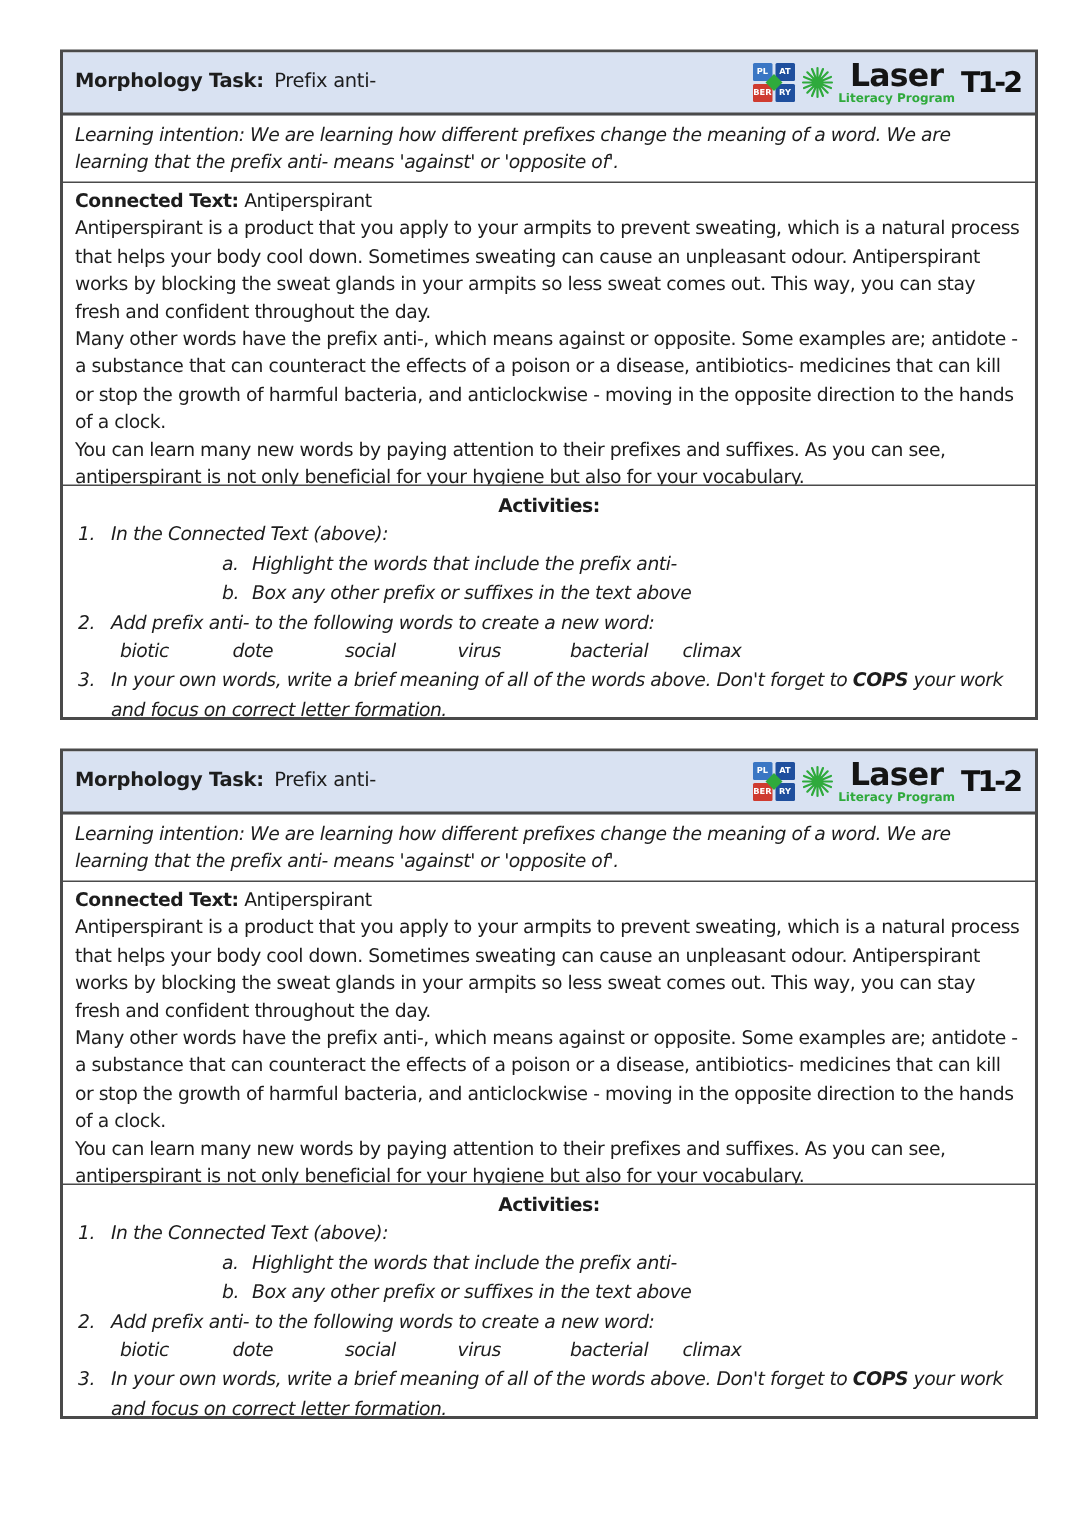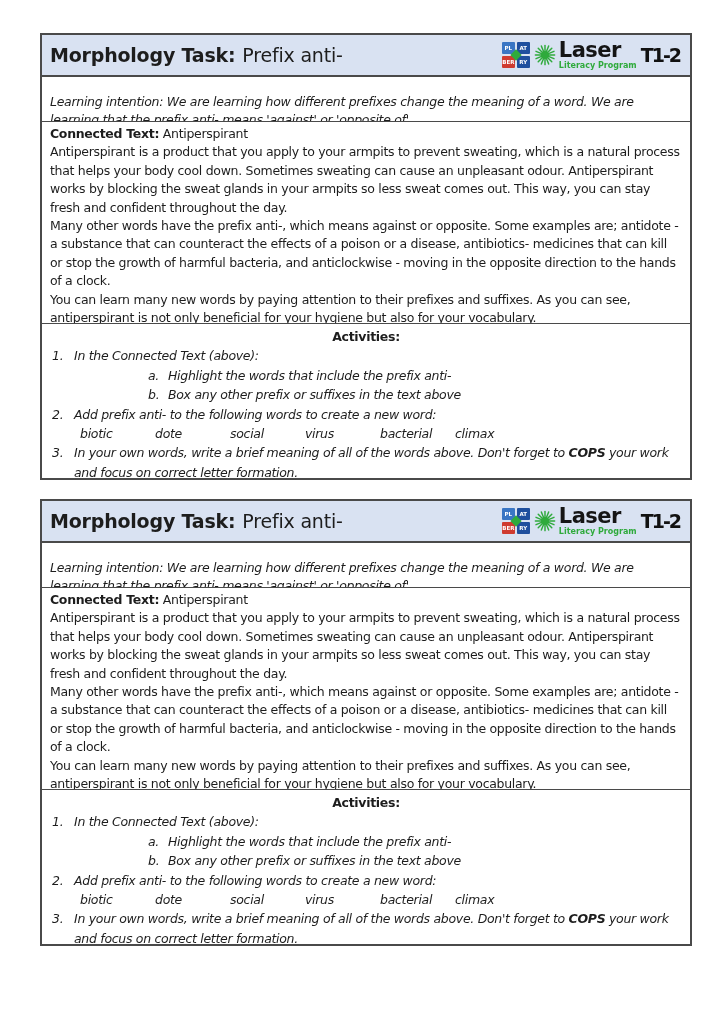--- a/index.html
+++ b/index.html
@@ -14,40 +14,40 @@
     -webkit-font-smoothing:antialiased;
   }
   #page{box-sizing:border-box;padding:33px 32px 0 40px;display:flex;flex-direction:column;gap:19px;}
   .card{width:652px;box-sizing:border-box;border:2px solid var(--border,#4a4a4a);background:#fff;}
   .row{box-sizing:border-box;border-bottom:1px solid var(--border,#4a4a4a);padding:2px 8px;overflow:hidden;
        font-size:12.5px;letter-spacing:-0.3px;line-height:18.4px;}
   .row:last-child{border-bottom:none;}
   
   .hdr{height:42px;background:var(--header-bg,#d9e2f2);display:flex;align-items:center;
        justify-content:space-between;padding:0 10px 0 8px;border-bottom-width:2px;}
-  .title{font-size:19px;letter-spacing:-0.2px;white-space:nowrap;}
+  .title{font-size:13px;letter-spacing:-0.2px;white-space:nowrap;}
   .title .tb{font-weight:700;}
   .title .tr{font-weight:400;margin-left:7px;}
   
   .logo{display:flex;align-items:center;gap:3px;}
   .tiles{position:relative;width:28px;height:26px;display:grid;grid-template-columns:13px 13px;
          grid-template-rows:12px 12px;gap:2px;flex:none;}
   .tile{display:flex;align-items:center;justify-content:center;color:#fff;font-size:5.5px;
         font-weight:700;letter-spacing:0;border-radius:1px;}
   .t0{background:var(--tile-blue,#3a76c4);} .t1{background:var(--tile-blue-dark,#1f4f9e);}
   .t2{background:var(--tile-red,#cf3b30);}  .t3{background:var(--tile-blue-dark,#1f4f9e);}
   .tiles::after{content:"";position:absolute;left:10px;top:9px;width:8px;height:8px;
         background:var(--brand-green,#2faa3c);transform:rotate(45deg);}
   .star{width:22px;height:22px;flex:none;margin-left:1px;}
   .brandcol{display:flex;flex-direction:column;line-height:1;}
-  .brand{font-size:21px;font-weight:700;letter-spacing:-0.5px;color:#151515;}
+  .brand{font-size:21px;font-weight:700;letter-spacing:-0.5px;color:#151515;text-align:center;}
   .brandsub{font-size:8px;color:var(--brand-green,#2faa3c);font-weight:700;letter-spacing:0;margin-top:1px;}
   .badge{font-size:19px;font-weight:800;letter-spacing:-2px;color:var(--badge,#111);line-height:1;margin-left:1px;}
   
-  .li{height:45px;font-style:italic;padding-top:16px;}
+  .li{height:45px;font-style:italic;padding-top:4px;}
   
   .ct{height:202px;padding-top:3px;}
   .ct p{margin:0;}
   .ct .lbl{font-weight:700;}
   
   .act{height:154px;padding-top:3px;line-height:19.4px;}
   .act .head{font-weight:700;margin:0;text-align:center;}
   .item{display:flex;font-style:italic;}
   .item .num{flex:none;width:22px;margin-left:2px;}
   .item.sub{margin-left:96px;}

